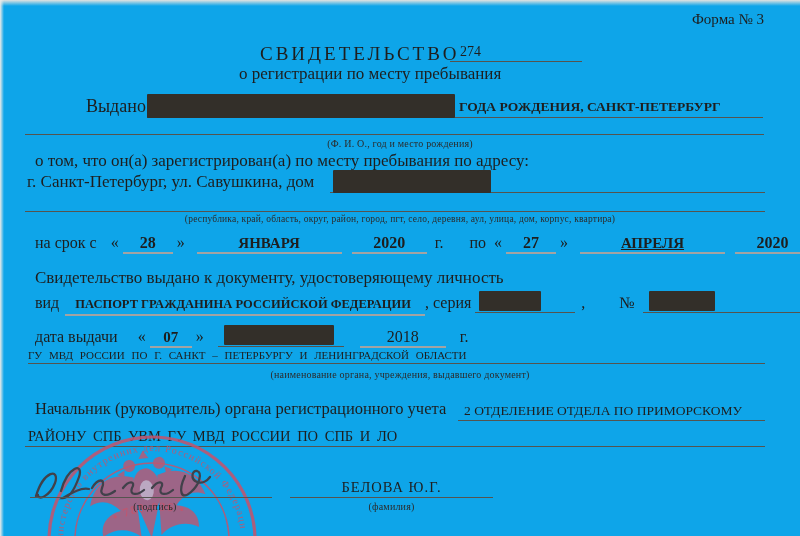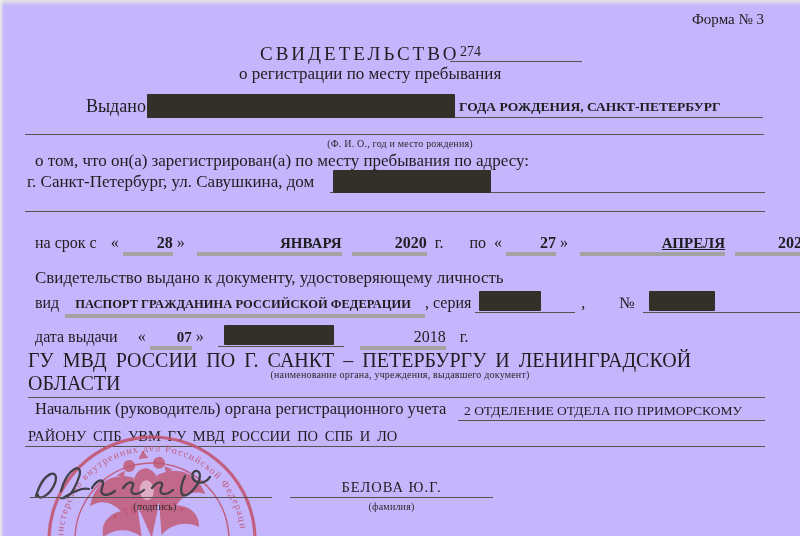--- a/index.html
+++ b/index.html
@@ -1,32 +1,32 @@
 <!DOCTYPE html>
 <html><head>
 <meta charset="utf-8">
 <style>
   html,body{margin:0;padding:0;background:#ffffff;}
   .page{
     position:relative;width:800px;height:536px;overflow:hidden;
-    background:#c4b5fd;
+    background:#0ea5e9;
     font-family:"Liberation Serif","DejaVu Serif",serif;
     color:#1e1e1e;
   }
   .page::before{content:"";position:absolute;top:0;left:0;right:0;height:6px;
     background:linear-gradient(#e3e3e0,rgba(255,255,255,0));z-index:5;pointer-events:none;}
   .page::after{content:"";position:absolute;top:0;left:0;bottom:0;width:4px;
     background:linear-gradient(90deg,#ecece9,rgba(255,255,255,0));z-index:5;pointer-events:none;}
   .abs{position:absolute;}
   .cap{font-size:10px;color:#2b2b2b;letter-spacing:.2px;text-align:center;}
   .uline{border-bottom:1px solid #55544f;}
   .hline{position:absolute;height:0;border-bottom:1px solid #55544f;}
   .redact{position:absolute;background:#332f29;border-radius:1px;z-index:2;}
   .frow{position:absolute;display:flex;align-items:baseline;white-space:nowrap;}
-  .val{display:inline-block;font-weight:bold;text-align:right;border-bottom:4px solid #a3a3a3;}
+  .val{display:inline-block;font-weight:bold;text-align:center;border-bottom:2px solid #a3a3a3;}
   .qt{padding:0 4px;}
   .center800{left:0;width:800px;text-align:center;}
   .boxcell{display:inline-block;border-bottom:1px solid #55544f;position:relative;}
   .boxcell .inbox{display:inline-block;background:#332f29;height:20px;vertical-align:bottom;margin-bottom:1px;border-radius:1px;}
   .stamp-svg{position:absolute;left:40px;top:428px;z-index:1;transform:rotate(-6deg);}
   .sig-svg{position:absolute;left:28px;top:458px;z-index:3;}
   .sig-caption{z-index:4;}
 </style>
 </head>
 <body>
@@ -45,20 +45,21 @@
   <div class="hline" style="top:117px;left:147px;width:616px;"></div>
   <div class="hline" style="top:134px;left:25px;width:739px;"></div>
   <div class="abs cap center800" style="top:138px;">(Ф. И. О., год и место рождения)</div>
 
   <div class="abs" style="top:151px;left:35px;font-size:17px;">о том, что он(а) зарегистрирован(а) по месту пребывания по адресу:</div>
 
   <div class="abs" style="top:172px;left:27px;font-size:17px;">г. Санкт-Петербург, ул. Савушкина, дом</div>
   <div class="redact" style="top:170px;left:333px;width:158px;height:23px;"></div>
   <div class="hline" style="top:192px;left:330px;width:435px;"></div>
   <div class="hline" style="top:211px;left:25px;width:740px;"></div>
+  <div class="abs cap center800" style="top:214px;font-size:9.5px;">(республика, край, область, округ, район, город, пгт, село, деревня, аул, улица, дом, корпус, квартира)</div>
 
   <div class="frow" style="top:234px;left:35px;font-size:16px;">
     <span>на срок с</span>
     <span class="qt" style="margin-left:10px;">«</span>
     <span class="val" style="width:50px;">28</span>
     <span class="qt">»</span>
     <span class="val" style="width:145px;margin-left:8px;font-size:15px;">ЯНВАРЯ</span>
     <span class="val" style="width:75px;margin-left:10px;">2020</span>
     <span style="margin-left:8px;">г.</span>
     <span style="margin-left:26px;">по</span>
@@ -85,21 +86,21 @@
   <div class="frow" style="top:325px;left:35px;font-size:16px;">
     <span>дата выдачи</span>
     <span class="qt" style="margin-left:16px;">«</span>
     <span class="val" style="width:42px;font-size:15px;">07</span>
     <span class="qt">»</span>
     <span class="boxcell" style="width:126px;margin-left:10px;"><span class="inbox" style="width:110px;margin-left:6px;"></span></span>
     <span class="val" style="width:86px;margin-left:16px;font-weight:normal;">2018</span>
     <span style="margin-left:14px;">г.</span>
   </div>
 
-  <div class="abs uline" style="top:349px;left:28px;width:737px;font-size:20px;word-spacing:4px;padding-bottom:2px;">ГУ МВД РОССИИ ПО Г. САНКТ – ПЕТЕРБУРГУ И ЛЕНИНГРАДСКОЙ ОБЛАСТИ</div>
+  <div class="abs uline" style="top:349px;left:28px;width:737px;font-size:11px;word-spacing:4px;padding-bottom:2px;">ГУ МВД РОССИИ ПО Г. САНКТ – ПЕТЕРБУРГУ И ЛЕНИНГРАДСКОЙ ОБЛАСТИ</div>
   <div class="abs cap center800" style="top:369px;">(наименование органа, учреждения, выдавшего документ)</div>
 
   <div class="abs" style="top:399px;left:35px;font-size:16.5px;">Начальник (руководитель) органа регистрационного учета</div>
   <div class="abs" style="top:403px;left:464px;font-size:13.5px;">2 ОТДЕЛЕНИЕ ОТДЕЛА  ПО ПРИМОРСКОМУ</div>
   <div class="hline" style="top:420px;left:458px;width:307px;"></div>
   <div class="abs" style="top:428px;left:28px;font-size:14.5px;word-spacing:3px;">РАЙОНУ СПБ УВМ  ГУ  МВД РОССИИ  ПО СПБ  И  ЛО</div>
   <div class="hline" style="top:446px;left:25px;width:740px;"></div>
 
   <svg class="stamp-svg" width="224" height="224" viewBox="0 0 224 224">
     <g fill="none" stroke="#c2556e" opacity="0.88">

